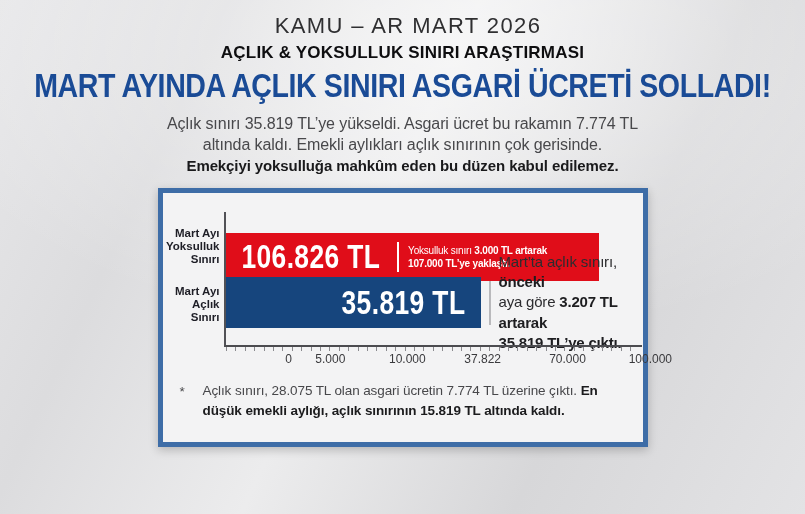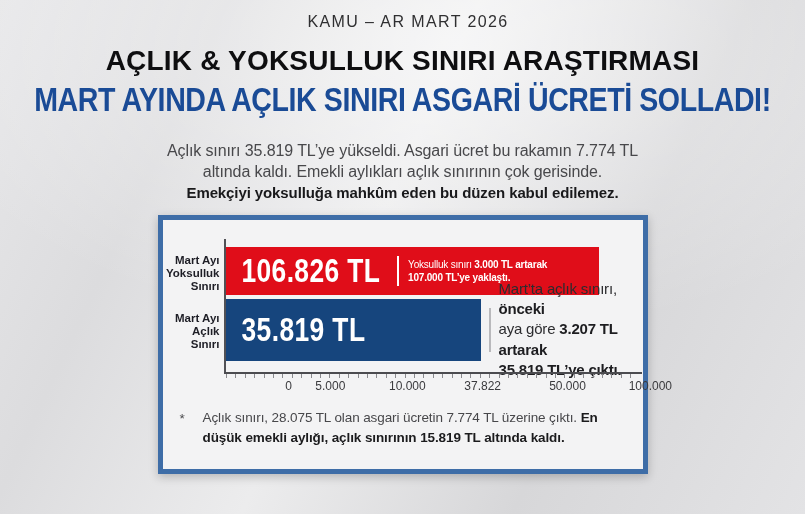--- a/index.html
+++ b/index.html
@@ -7,33 +7,33 @@
   .page {
     position:relative; width:805px; height:514px; overflow:hidden;
     font-family:"Liberation Sans", sans-serif;
     background:
       radial-gradient(ellipse 900px 480px at 55% 8%, rgba(255,255,255,.55), rgba(255,255,255,0) 62%),
       linear-gradient(115deg,#e7e7e9 0%,#dcdcde 22%,#ececed 46%,#d7d7d9 72%,#e3e3e5 100%);
   }
 
   
   .header { text-align:center; padding-top:13px; }
-  .kicker { font-size:16px; letter-spacing:1.4px; color:#2f2f31; font-weight:400;padding-left:11px; }
-  .title  { font-size:28px; font-weight:700; color:#0e0e10; letter-spacing:.2px; margin-top:14px; }
+  .kicker { font-size:22px; letter-spacing:1.4px; color:#2f2f31; font-weight:400;padding-left:11px; }
+  .title  { font-size:17px; font-weight:700; color:#0e0e10; letter-spacing:.2px; margin-top:4px; }
   .banner-wrap { margin-top:12px; display:flex; justify-content:center; }
   .banner {
     width:456px; height:33px; display:flex; align-items:center; justify-content:center;
     background:#e00d19; color:#fff;
   }
   .banner-text { font-size:22px; font-weight:700; letter-spacing:.3px; white-space:nowrap; transform:scaleX(.95); }
   .headline-wrap { margin-top:3px; display:flex; justify-content:center; white-space:nowrap; }
   .headline-text { font-size:34px; font-weight:800; color:#1a4b96; letter-spacing:-.5px; transform:scaleX(.84); }
 
   
-  .intro { margin-top:21px; text-align:center; font-size:16px; line-height:1.32; color:#48484b; letter-spacing:-.1px; }
+  .intro { margin-top:8px; text-align:center; font-size:16px; line-height:1.32; color:#48484b; letter-spacing:-.1px; }
   .intro-em { font-weight:700; color:#19191b; margin-top:1px; font-size:15px; }
 
   
   .panel {
     position:relative; width:490px; height:259px; margin:12px auto 0;
     border:5px solid #3e6da7; background:#f3f3f4;
     box-shadow:0 3px 9px rgba(0,0,0,.22);
   }
   .yaxis { position:absolute; left:61px; top:19px; width:2px; height:135px; background:#515156; }
   .plot  { position:absolute; left:63px; top:0; width:414px; height:100%; }
@@ -41,21 +41,21 @@
   .cat {
     position:absolute; left:2px; width:55px; text-align:right;
     font-size:11.5px; font-weight:700; line-height:1.15; color:#1e1e26; white-space:pre-line;
   }
   .cat1 { top:34px; }
   .cat2 { top:92px; }
 
   .bar { display:flex; align-items:center; color:#fff; }
   .bar1 { position:absolute; left:0; top:27px; height:48px; }
   .row2 { position:absolute; left:0; right:0; top:84px; height:51px; display:flex; align-items:center; }
-  .bar2 { height:62px; justify-content:flex-start; flex:0 0 auto; }
+  .bar2 { height:51px; justify-content:flex-end; flex:0 0 auto; }
 
   .val { width:46%; display:flex; justify-content:center; }
   .val-text { font-size:33px; font-weight:800; white-space:nowrap; transform:scaleX(.8); letter-spacing:.5px; }
   .vline { width:2px; height:30px; background:#ffffff; flex:0 0 auto; }
   .bar-note {
     flex:1; padding:0 6px 0 9px; font-size:10px; line-height:1.3;
     white-space:pre-line; letter-spacing:-.2px; color:#fff;
   }
   .gdiv { width:2px; height:44px; background:#b9b9bc; margin-left:8px; flex:0 0 auto; }
   .note-out {
@@ -106,21 +106,21 @@
 Yoksulluk
 Sınırı</div>
     <div class="cat cat2">Mart Ayı
 Açlık
 Sınırı</div>
 
     <div class="yaxis"></div>
 
     <div class="plot">
 
-      <div class="bar bar1" style="width: 90.1%; background: rgb(224, 13, 25);">
+      <div class="bar bar1" style="width: 90.1%; background: rgb(224, 13, 25); margin-top: 13px;">
         <div class="val">
           <span class="val-text">106.826 TL</span>
         </div>
         <div class="vline"></div>
         <div class="bar-note"><span>Yoksulluk sınırı </span><span class="seg-b">3.000 TL artarak
 107.000 TL’ye yaklaştı.</span></div>
       </div>
 
       <div class="row2">
         <div class="bar bar2" style="width: 61.6%; background: rgb(22, 69, 125);">
@@ -130,21 +130,21 @@
         <div class="note-out"><span>Mart’ta açlık sınırı, </span><span class="seg-b">önceki</span><span>
 aya göre </span><span class="seg-b">3.207 TL artarak</span><span>
 </span><span class="seg-b">35.819 TL’ye çıktı.</span></div>
       </div>
 
       <div class="tick-labels">
         <span class="tick" style="left: 0%;">0</span>
         <span class="tick" style="left: 10.1%;">5.000</span>
         <span class="tick" style="left: 28.7%;">10.000</span>
         <span class="tick" style="left: 46.9%;">37.822</span>
-        <span class="tick" style="left: 67.4%;">50.000</span>
+        <span class="tick" style="left: 67.4%;">70.000</span>
         <span class="tick" style="left: 87.4%;">100.000</span>
       </div>
     </div>
 
     <div class="xaxis"></div>
     <div class="minor-ticks"></div>
 
     <div class="footnote">
       <div class="star">*</div>
       <div class="ftext"><span>Açlık sınırı, 28.075 TL olan asgari ücretin 7.774 TL üzerine çıktı. </span><span class="seg-b">En

